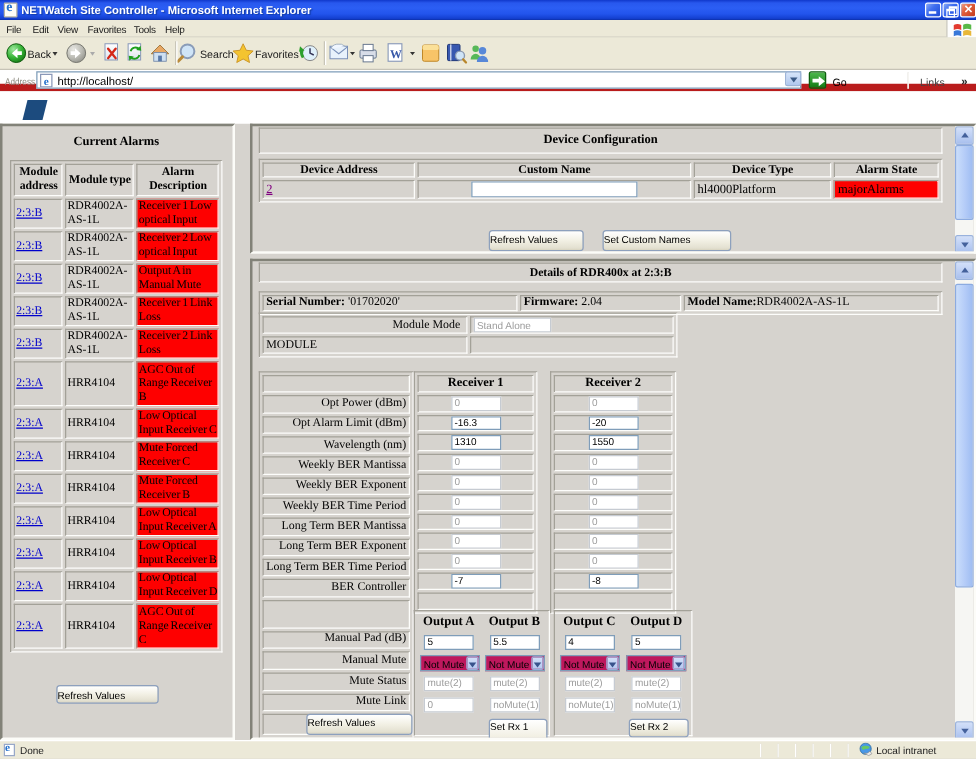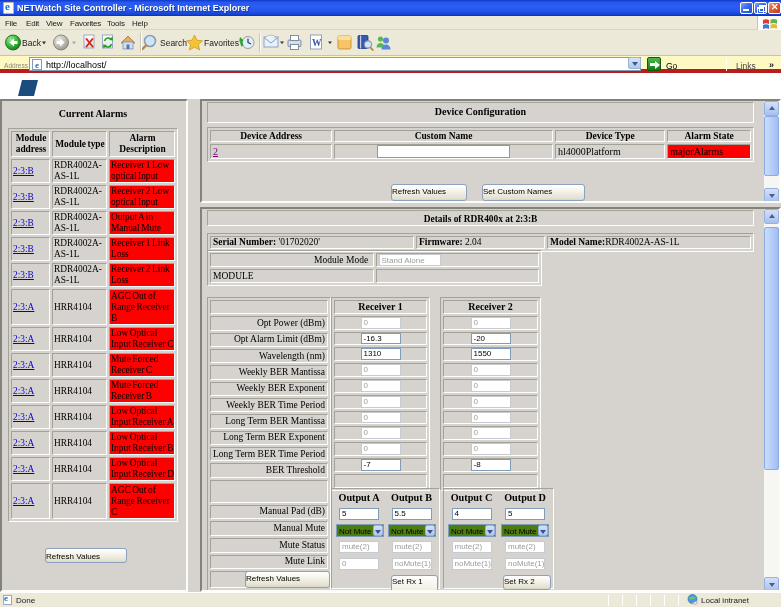--- a/index.html
+++ b/index.html
@@ -17,21 +17,21 @@
 #btn-max:before{content:"";position:absolute;left:4px;top:2px;width:5px;height:4px;border:1px solid #fff;border-top-width:2px}
 #btn-cls{left:768px;background:linear-gradient(135deg,#f0a28a 0%,#e25f3d 40%,#c33c1c 100%)}
 #btn-cls:after{content:"\2715";position:absolute;left:2px;top:-1px;color:#fff;font:bold 9px "Liberation Sans",sans-serif}
 
 #menubar{position:absolute;left:0;top:16px;width:781px;height:14px;background:#ece9d8;border-bottom:1px solid #d8d5c8}
 .menuitem{position:absolute;top:3px;font:8px "Liberation Sans",sans-serif;color:#1a1a1a;letter-spacing:-0.2px}
 #winflag{position:absolute;left:757px;top:0;width:24px;height:14px;background:#fdfdfd;border-left:1px solid #c8c5b8}
 
 #toolbar{position:absolute;left:0;top:30px;width:781px;height:26px;background:#ece9d8;border-bottom:1px solid #c6c3b6}
 
-#addrbar{position:absolute;left:0;top:56px;width:781px;height:17px;background:#fef9c3;border-bottom:4px solid #b91c1c}
+#addrbar{position:absolute;left:0;top:56px;width:781px;height:17px;background:#ffffff;border-bottom:6px solid #b91c1c}
 #addr-label{position:absolute;left:4px;top:5px;font:8px "Liberation Sans",sans-serif;color:#8a877c;transform:scaleX(0.82);transform-origin:0 0}
 #addr-input{position:absolute;left:29px;top:1px;width:612px;height:14px;background:#fff;border:1px solid #7f9db9}
 #addr-icon{position:absolute;left:2px;top:1px;width:10px;height:11px;background:#fff;border:1px solid #8a98b8;font:bold 9px "Liberation Serif",serif;color:#2470cc;line-height:10px;text-align:center}
 #addr-text{position:absolute;left:16px;top:1px;font:9px/12px "Liberation Sans",sans-serif;color:#000}
 #addr-drop{position:absolute;left:628px;top:1px;width:13px;height:12px;background:linear-gradient(180deg,#d7e5fa,#b0c7ee);border:1px solid #9db4d8;border-radius:2px}
 #addr-drop:after{content:"";position:absolute;left:3px;top:4px;border:3px solid transparent;border-top:4px solid #3b5a86}
 #go-icon{position:absolute;left:647px;top:1px;width:14px;height:14px;background:linear-gradient(180deg,#4db84d,#157a15);border:1px solid #0d5c0d;border-radius:2px}
 #go-icon:after{content:"";position:absolute;left:2px;top:5px;width:6px;height:3px;background:#fff}
 #go-icon:before{content:"";position:absolute;left:7px;top:2.5px;border:4px solid transparent;border-left:5px solid #fff}
 #go-text{position:absolute;left:666px;top:5px;font:8.5px "Liberation Sans",sans-serif}
@@ -56,21 +56,21 @@
 
 .ser{font-family:"Liberation Serif",serif;font-size:10px;line-height:11px}
 .hd{font-family:"Liberation Serif",serif;font-size:10px;font-weight:bold;text-align:center}
 
 table.t3{border-collapse:separate;border-spacing:2px;border:1px solid;border-color:#a3a198 #fdfdfb #fdfdfb #a3a198;table-layout:fixed}
 table.t3 td,table.t3 th{border:1px solid;border-color:#a3a198 #fdfdfb #fdfdfb #a3a198;padding:0 2px;overflow:hidden}
 
 .inp{background:#fff;border:1px solid #7f9db9;font:8px/11px "Liberation Sans",sans-serif;color:#000;padding:0 2px;overflow:hidden;white-space:nowrap}
 .inpd{background:#fff;border:1px solid #c6cbd2;font:8px/11px "Liberation Sans",sans-serif;color:#9c9c9c;padding:0 2px;overflow:hidden;white-space:nowrap}
 .xpbtn{position:absolute;background:linear-gradient(180deg,#ffffff,#f2f0e4 50%,#e3e0d0 90%,#d8d4c0);border:1px solid #8da0bd;border-radius:3px;font:8px/10px "Liberation Sans",sans-serif;color:#000}
-.sel{position:absolute;background:#4d7c0f;border:1px solid #7f9db9;font:8px/11px "Liberation Sans",sans-serif;color:#000;padding:1px 0 0 2px}
+.sel{position:absolute;background:#be185d;border:1px solid #7f9db9;font:8px/11px "Liberation Sans",sans-serif;color:#000;padding:1px 0 0 2px}
 .sel .dd{position:absolute;right:0px;top:0px;bottom:0px;width:10px;background:linear-gradient(180deg,#d3e0f9,#b3c8f0);border:1px solid #98b0da;border-radius:2px}
 .sel .dd:after{content:"";position:absolute;left:1px;top:4px;border:3px solid transparent;border-top:4px solid #38538c}
 
 #alarmtbl td{vertical-align:middle;line-height:11px;padding:0 0 0 1px;font-size:9.4px;word-spacing:-0.8px}
 #alarmtbl .ahdr td{height:26px;line-height:11px}
 #alarmtbl .r2 td{height:24px}
 #alarmtbl .r3 td{height:36px}
 #alarmtbl a{color:#0000cc}
 #alarmtbl td.al{background:#fe0000;color:#000}
 .hd{line-height:12px}
@@ -385,21 +385,21 @@
 <tr class="rrow">
           <td class="lbl">Long Term BER Mantissa</td>
         </tr>
 <tr class="rrow">
           <td class="lbl">Long Term BER Exponent</td>
         </tr>
 <tr class="rrow">
           <td class="lbl">Long Term BER Time Period</td>
         </tr>
 <tr class="rrow">
-          <td class="lbl">BER Threshold</td>
+          <td class="lbl">BER Controller</td>
         </tr>
 <tr>
           <td class="lbl" style="height:23px">&nbsp;</td>
         </tr>
 <tr>
           <td class="lbl" style="height:14.5px">Manual Pad (dB)</td>
         </tr>
 <tr>
           <td class="lbl" style="height:15px">Manual Mute</td>
         </tr>

